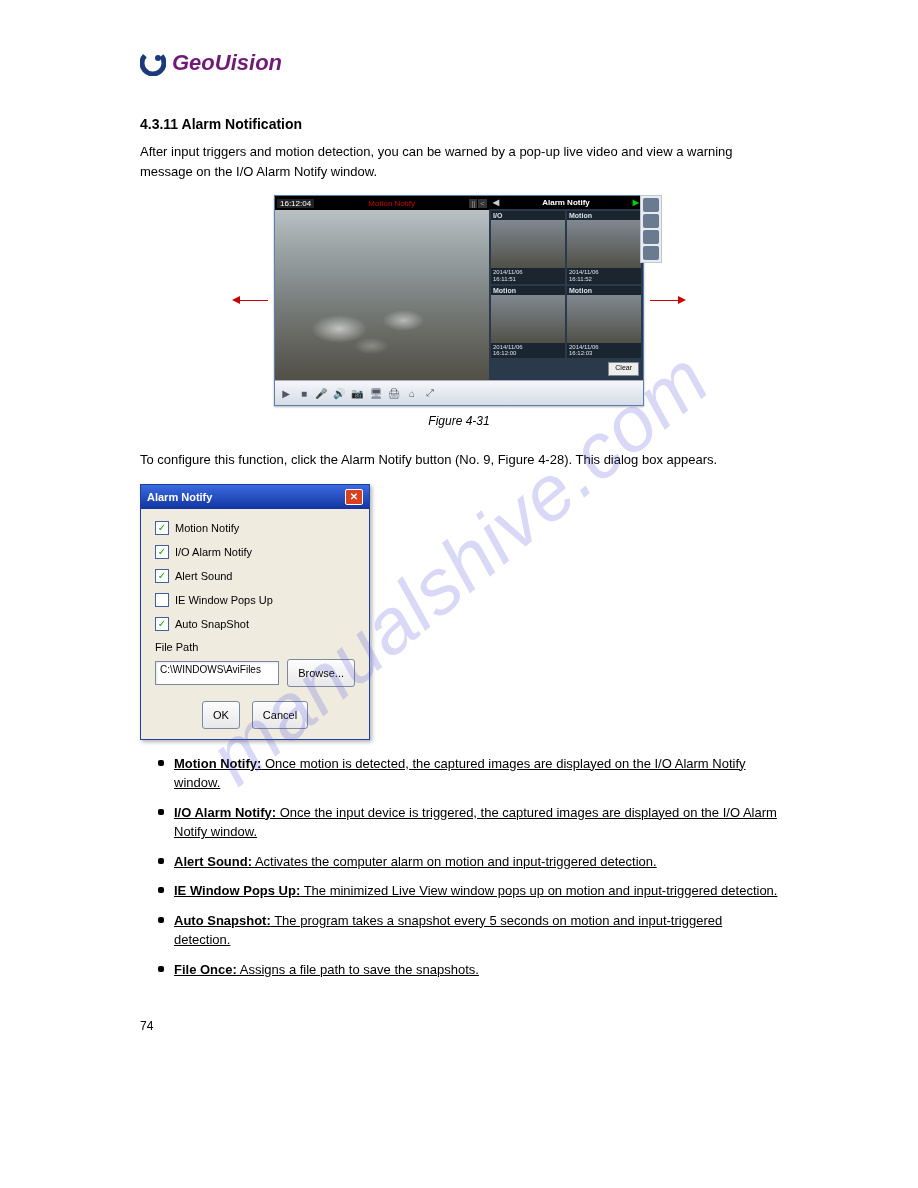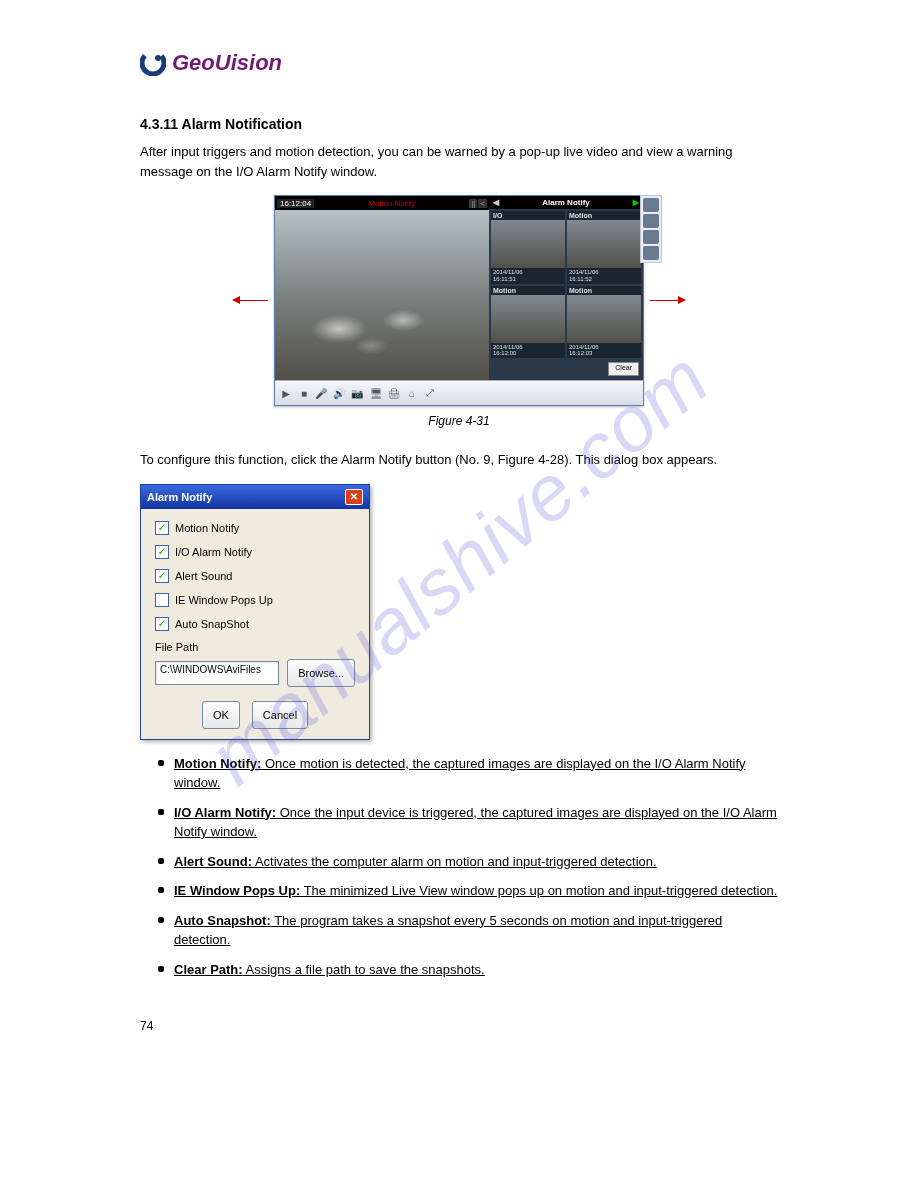--- a/index.html
+++ b/index.html
@@ -447,17 +447,17 @@
     </div>
   </div>
 
 
   <ul class="bullets">
     <li><b>Motion Notify:</b><span> Once motion is detected, the captured images are displayed on the I/O Alarm Notify window.</span></li>
     <li><b>I/O Alarm Notify:</b><span> Once the input device is triggered, the captured images are displayed on the I/O Alarm Notify window.</span></li>
     <li><b>Alert Sound:</b><span> Activates the computer alarm on motion and input-triggered detection.</span></li>
     <li><b>IE Window Pops Up:</b><span> The minimized Live View window pops up on motion and input-triggered detection.</span></li>
     <li><b>Auto Snapshot:</b><span> The program takes a snapshot every 5 seconds on motion and input-triggered detection.</span></li>
-    <li><b>Clear Path:</b><span> Assigns a file path to save the snapshots.</span></li>
+    <li><b>File Once:</b><span> Assigns a file path to save the snapshots.</span></li>
   </ul>
 
   <div class="page-num">74</div>
 </div>
 
 </body></html>

